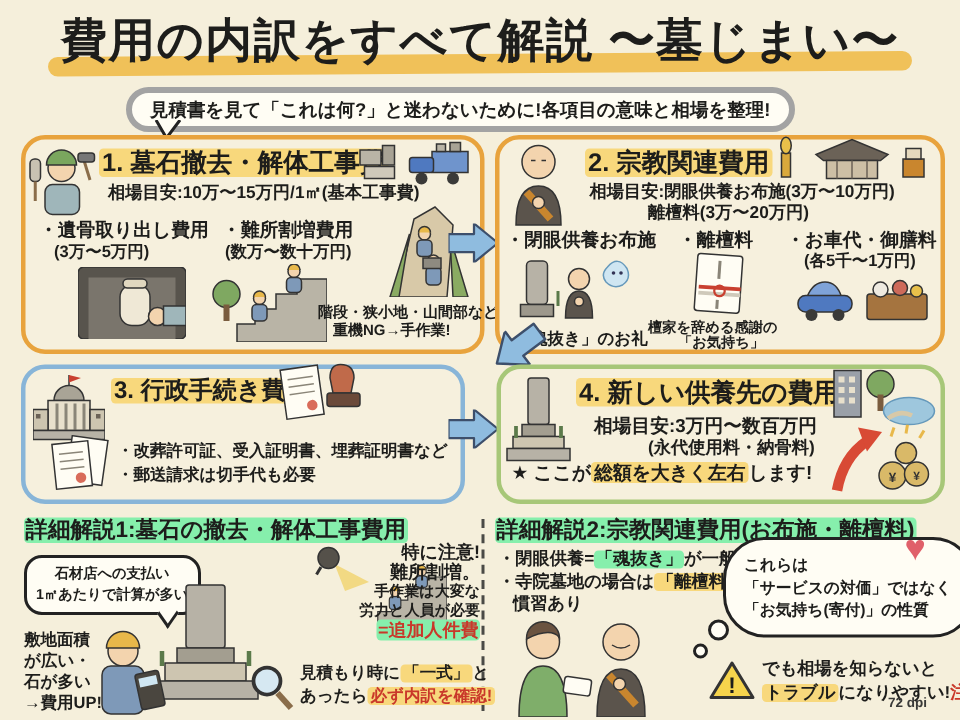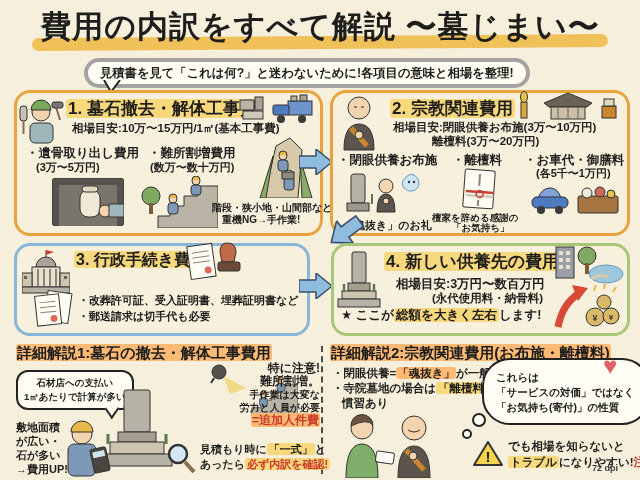--- a/index.html
+++ b/index.html
@@ -1,20 +1,20 @@
 <!DOCTYPE html>
 <html><head>
 <meta charset="utf-8">
 <style>
   html,body{margin:0;padding:0;}
   .page{position:relative;width:640px;height:480px;background:#f5efdb;overflow:hidden;
         font-family:"Liberation Sans","DejaVu Sans",sans-serif;color:#1d1d1b;}
   .abs{position:absolute;}
   .hl{background:#f8d87c;padding:0 2px;border-radius:3px;}
-  .hl-soft{background:#fdba74;padding:0 1px;border-radius:3px;}
+  .hl-soft{background:#86efac;padding:0 1px;border-radius:3px;}
   .red{color:#c9382a;}
   .title{font-size:31px;font-weight:bold;letter-spacing:1px;white-space:nowrap;}
   .title-swoosh{background:#f0c159;border-radius:8px;transform:rotate(-.4deg);}
   .pill{background:#fffdf4;border:4px solid #a3a3a3;border-radius:15px;font-size:12.3px;
         font-weight:bold;text-align:center;line-height:22px;white-space:nowrap;padding:0 12px;}
   .box{border:3px solid;border-radius:16px;background:#f6f0dd;}
   .bh{font-size:17px;font-weight:bold;white-space:nowrap;}
   .price{font-size:11.5px;font-weight:bold;white-space:nowrap;}
   .item{font-size:12.5px;font-weight:bold;white-space:nowrap;}
   .range{font-size:11px;font-weight:bold;white-space:nowrap;}

